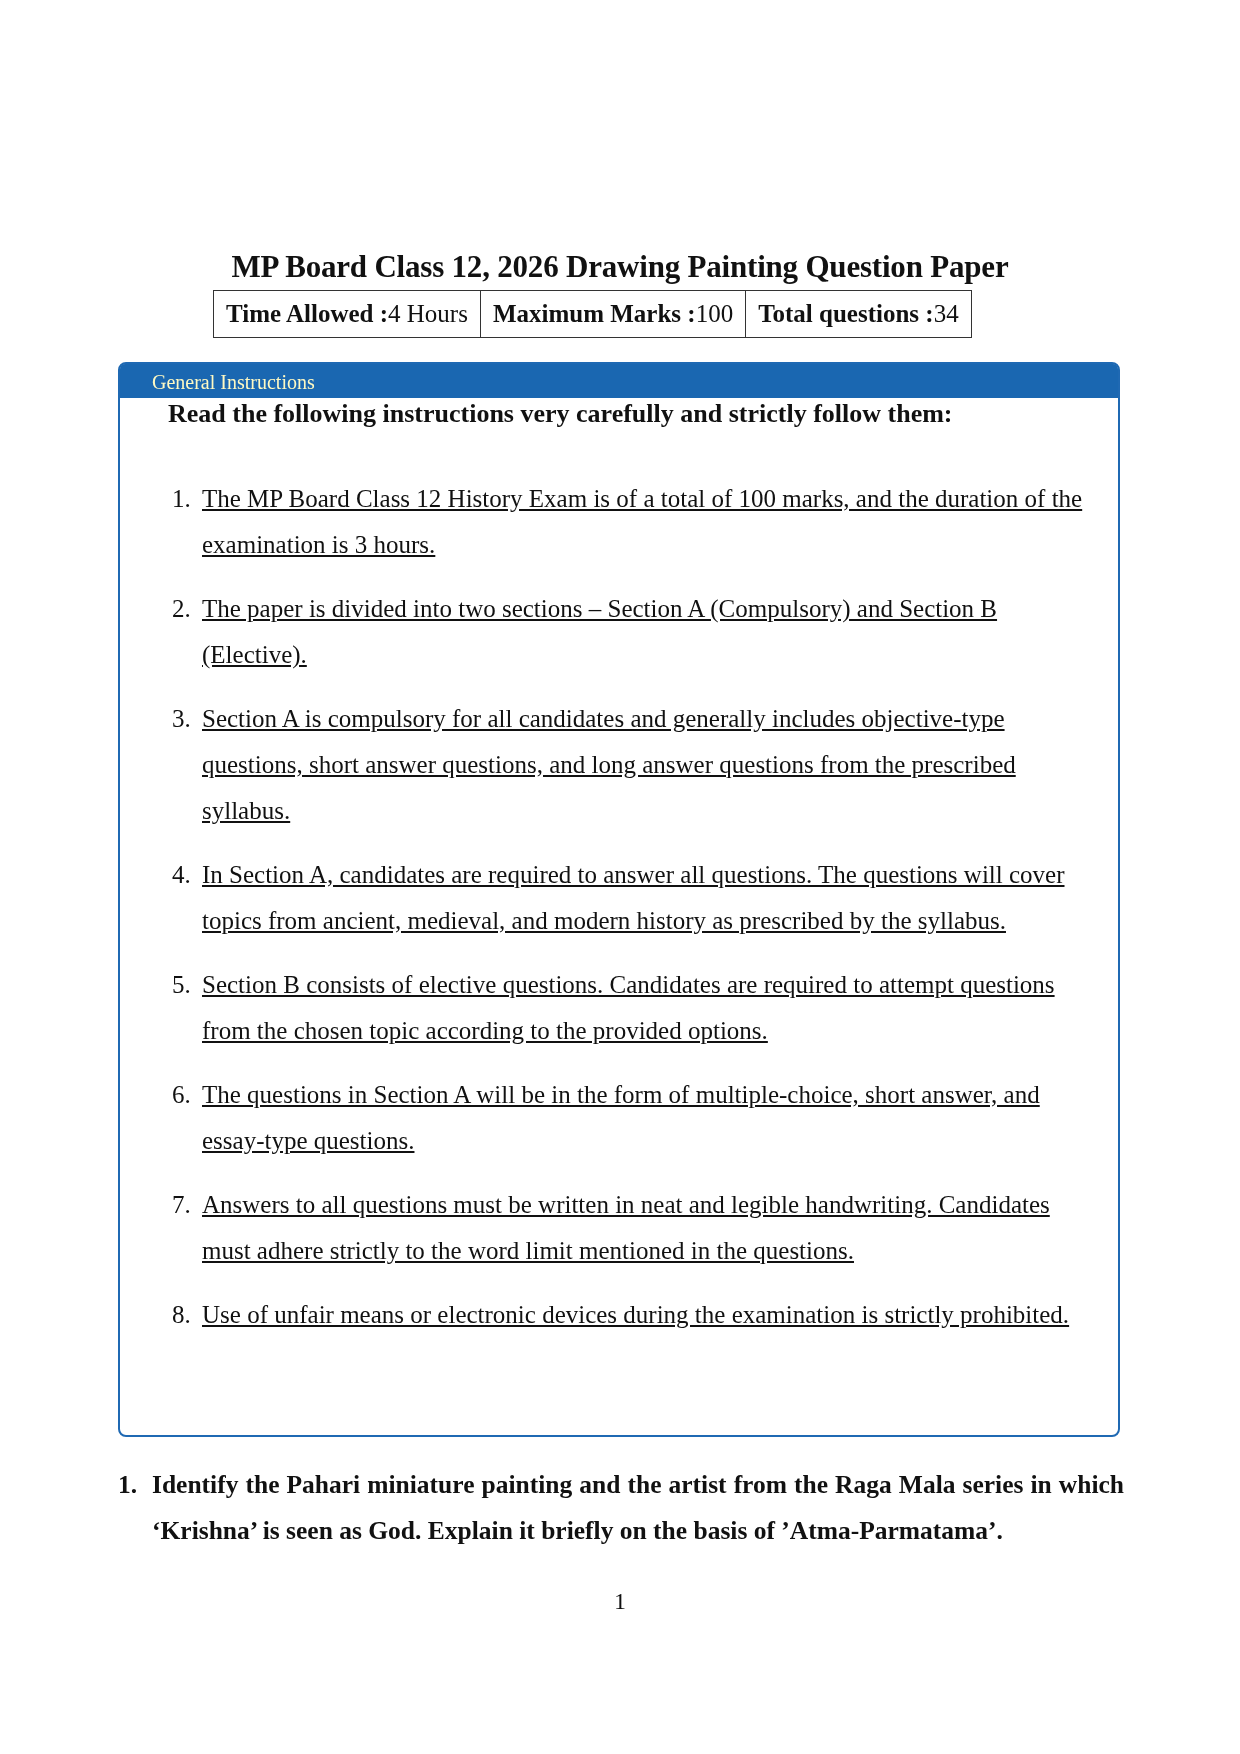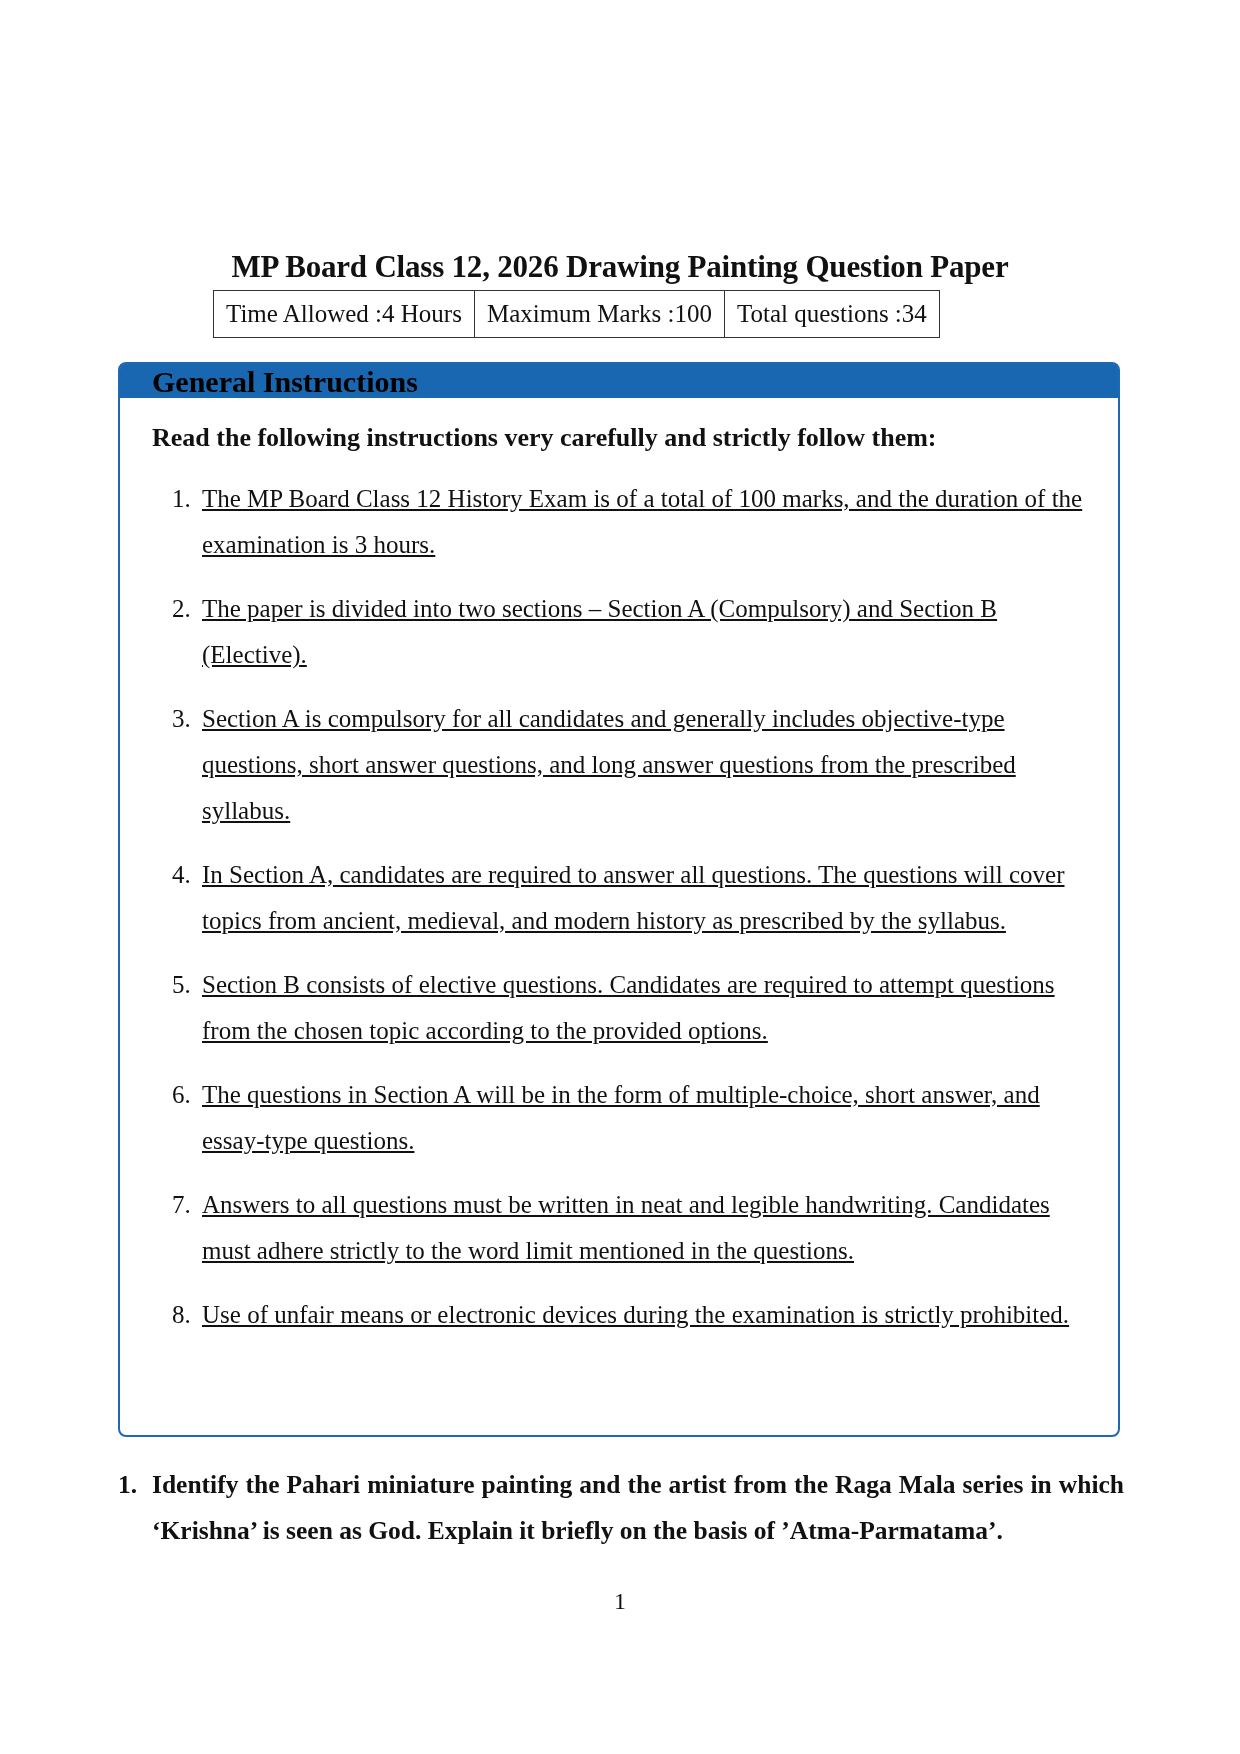--- a/index.html
+++ b/index.html
@@ -1,23 +1,23 @@
 <!DOCTYPE html>
 <html><head>
 <meta charset="utf-8">
 <style>
   html, body { margin: 0; padding: 0; background: #ffffff; }
   body { width: 1240px; height: 1754px; position: relative; font-family: "Liberation Serif", "DejaVu Serif", serif; color: #111; }
   .title { position: absolute; top: 218px; left: 0; width: 1240px; text-align: center; font-weight: bold; font-size: 31px; letter-spacing: -0.2px; margin-top: 31px; }
   .meta-table { position: absolute; top: 290px; left: 213px; border-collapse: collapse; font-size: 25px; }
   .meta-table td { border: 1.5px solid #333; padding: 6px 12px; height: 34px; white-space: nowrap; }
-  .meta-table b { font-weight: normal; }
+  .meta-table b { font-weight: bold; }
   .box { position: absolute; top: 362px; left: 118px; width: 1002px; height: 1075px; border: 2.5px solid #1f69b3; border-radius: 8px; box-sizing: border-box; }
-  .box-header { background: #1a67b1; color: #000000; font-weight: bold; font-size: 30px; height: 34px; line-height: 36px; padding-left: 32px; border-radius: 5px 5px 0 0; }
-  .box-intro { font-weight: bold; font-size: 26px; padding-left: 32px; margin-top: 25px; }
+  .box-header { background: #1a67b1; color: #fef9c3; font-weight: normal; font-size: 20px; height: 34px; line-height: 36px; padding-left: 32px; border-radius: 5px 5px 0 0; }
+  .box-intro { font-weight: bold; font-size: 26px; padding-left: 48px; margin-top: 1px; }
   .instr-list { list-style: none; margin: 0; padding: 0; position: absolute; left: 52px; top: 112px; width: 920px; }
   .instr-list li { font-size: 25px; line-height: 46px; display: flex; margin-bottom: 18px; }
   .instr-list .num { width: 30px; flex: none; }
   .instr-list .txt { flex: 1; text-decoration: underline; }
   .question { position: absolute; top: 1462px; left: 118px; width: 1006px; font-weight: bold; font-size: 25.5px; line-height: 46px; display: flex; text-align: justify; }
   .question .qnum { width: 34px; flex: none; }
   .page-num { position: absolute; top: 1588px; left: 0; width: 1240px; text-align: center; font-size: 24px; }
 </style>
 </head>
 <body>

